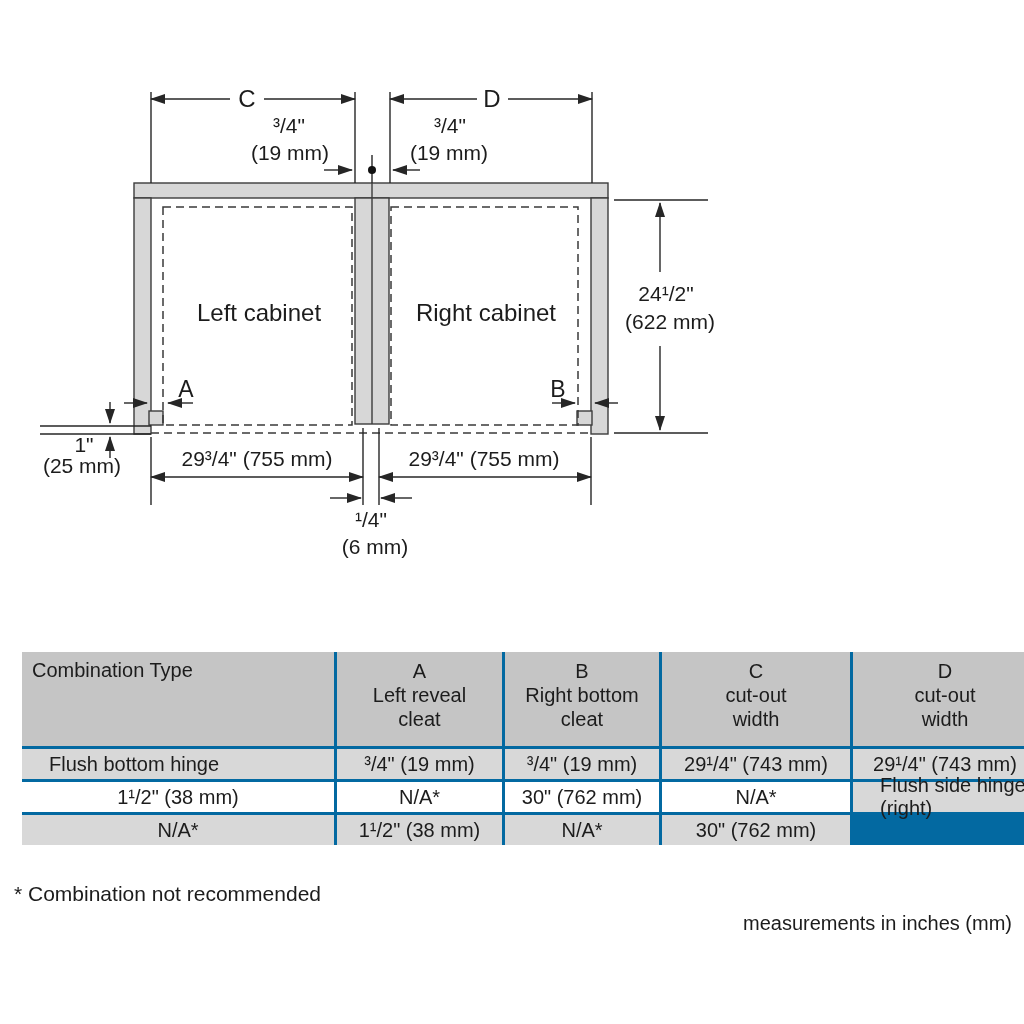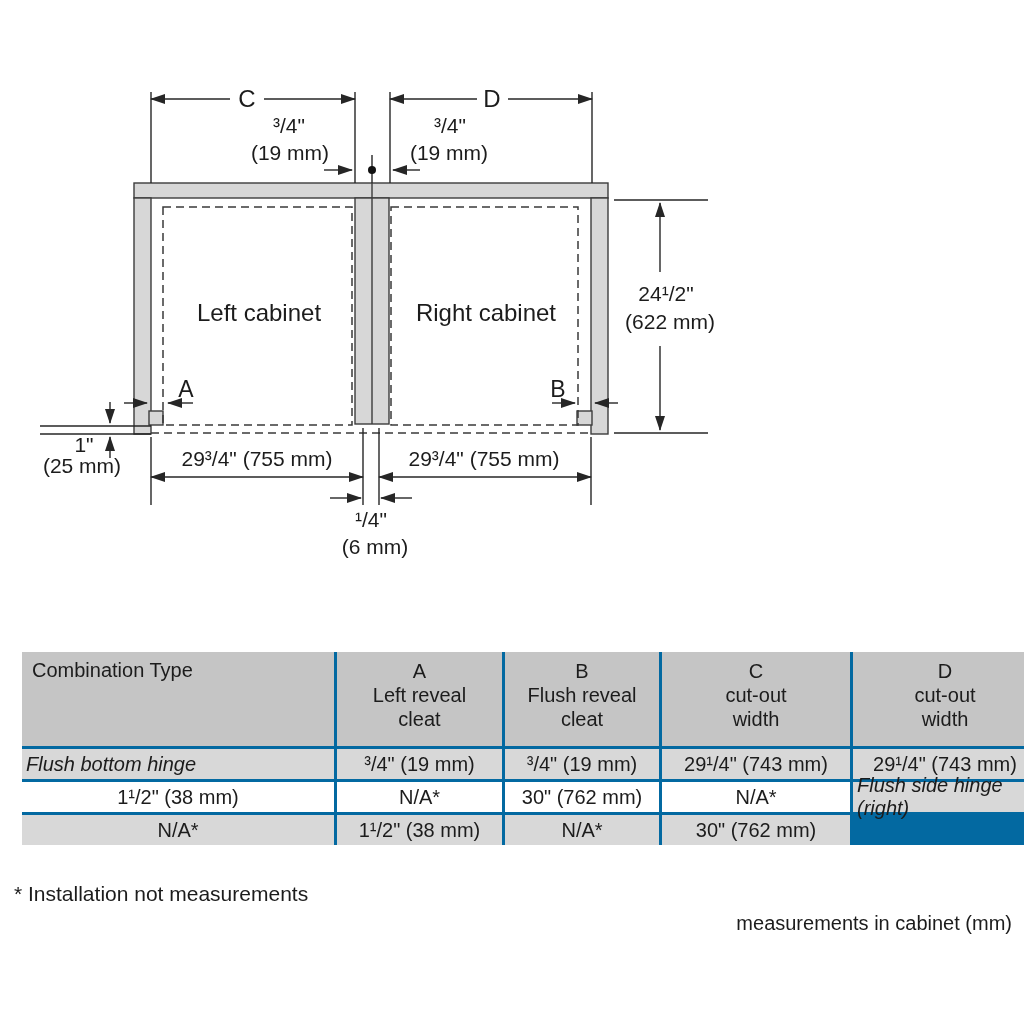--- a/index.html
+++ b/index.html
@@ -20,21 +20,21 @@
   
   #spec-table { position:absolute; left:22px; top:652px; width:1015px;
     display:grid; grid-template-columns:312px 165px 154px 188px 184px;
     grid-template-rows:94px 30px 30px 30px; gap:3px; background:#0369a1;
     font-size:20px; }
   .hcell { background:#c5c5c5; display:flex; flex-direction:column; align-items:center; }
   .hcell .letter { margin-top:7px; line-height:24px; }
   .hcell .desc { margin-top:auto; margin-bottom:15px; text-align:center; line-height:24px; }
   .hcell-first { background:#c5c5c5; padding:7px 0 0 10px; }
   .cell { background:#d8d8d8; display:flex; align-items:center; justify-content:center; }
-  .cell-label { background:#d8d8d8; display:flex; align-items:center; justify-content:flex-start; padding-left:4px;font-style:italic; }
+  .cell-label { background:#d8d8d8; display:flex; align-items:center; justify-content:flex-start; padding-left:27px; }
 
   
   #footnote-left  { position:absolute; left:14px;  top:882px; font-size:21px; }
   #footnote-right { position:absolute; right:12px; top:912px; font-size:20px; }
 </style>
 </head>
 <body>
 
 <div id="page">
 
@@ -131,21 +131,21 @@
     <div class="hcell">
       <div class="letter">A</div>
       <div class="desc">
         <div>Left reveal</div>
         <div>cleat</div>
       </div>
     </div>
     <div class="hcell">
       <div class="letter">B</div>
       <div class="desc">
-        <div>Flush reveal</div>
+        <div>Right bottom</div>
         <div>cleat</div>
       </div>
     </div>
     <div class="hcell">
       <div class="letter">C</div>
       <div class="desc">
         <div>cut-out</div>
         <div>width</div>
       </div>
     </div>
@@ -168,16 +168,16 @@
     <div class="cell" style="background:#ffffff">30" (762 mm)</div>
     <div class="cell" style="background:#ffffff">N/A*</div>
 
     <div class="cell-label">Flush side hinge (right)</div>
     <div class="cell">N/A*</div>
     <div class="cell">1¹/2" (38 mm)</div>
     <div class="cell">N/A*</div>
     <div class="cell">30" (762 mm)</div>
   </div>
 
-  <div id="footnote-left">* Installation not measurements</div>
-  <div id="footnote-right">measurements in cabinet (mm)</div>
+  <div id="footnote-left">* Combination not recommended</div>
+  <div id="footnote-right">measurements in inches (mm)</div>
 
 </div>
 
 </body></html>

